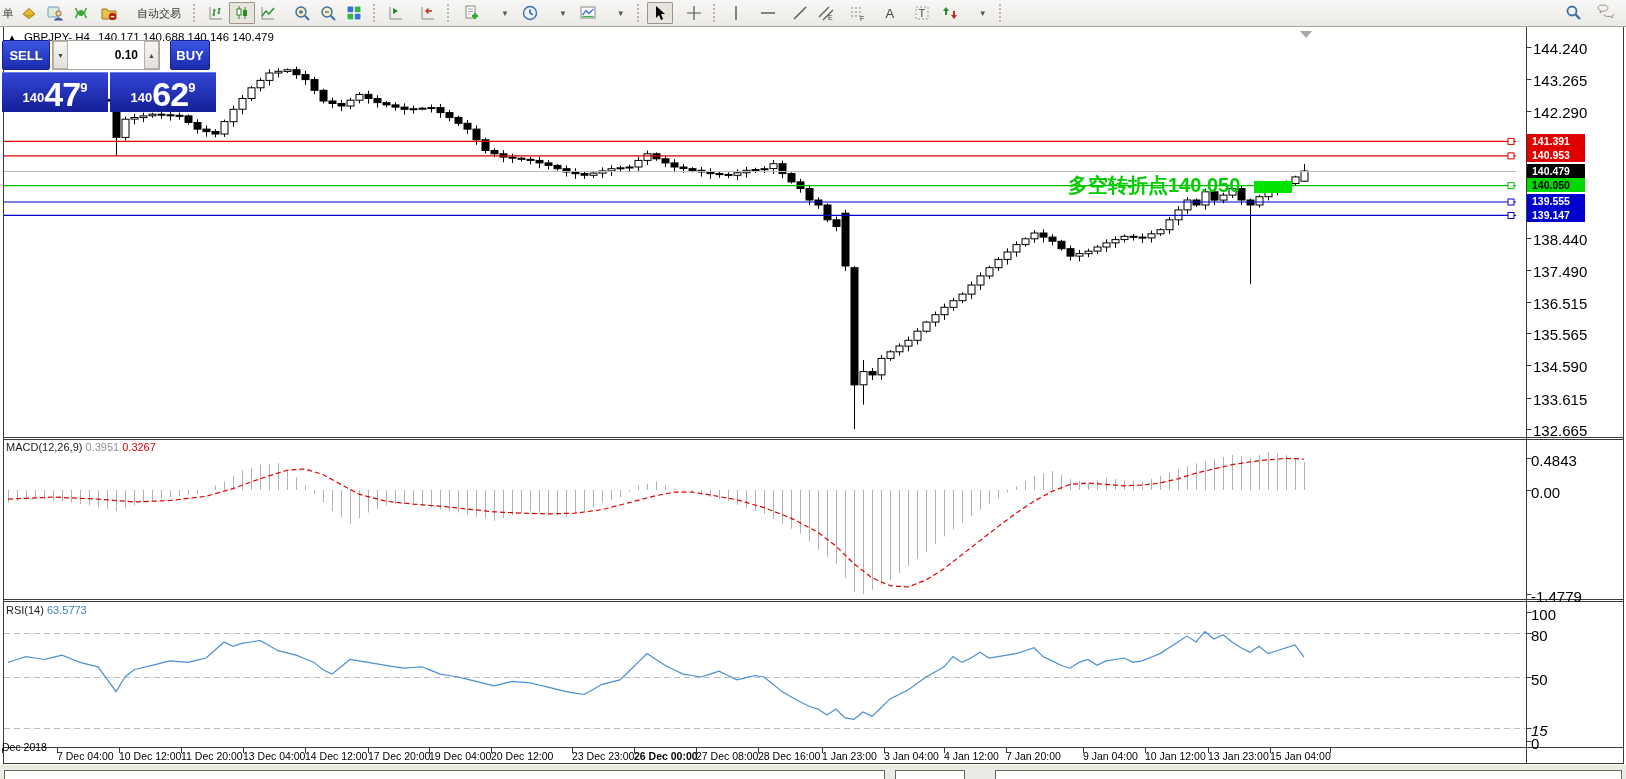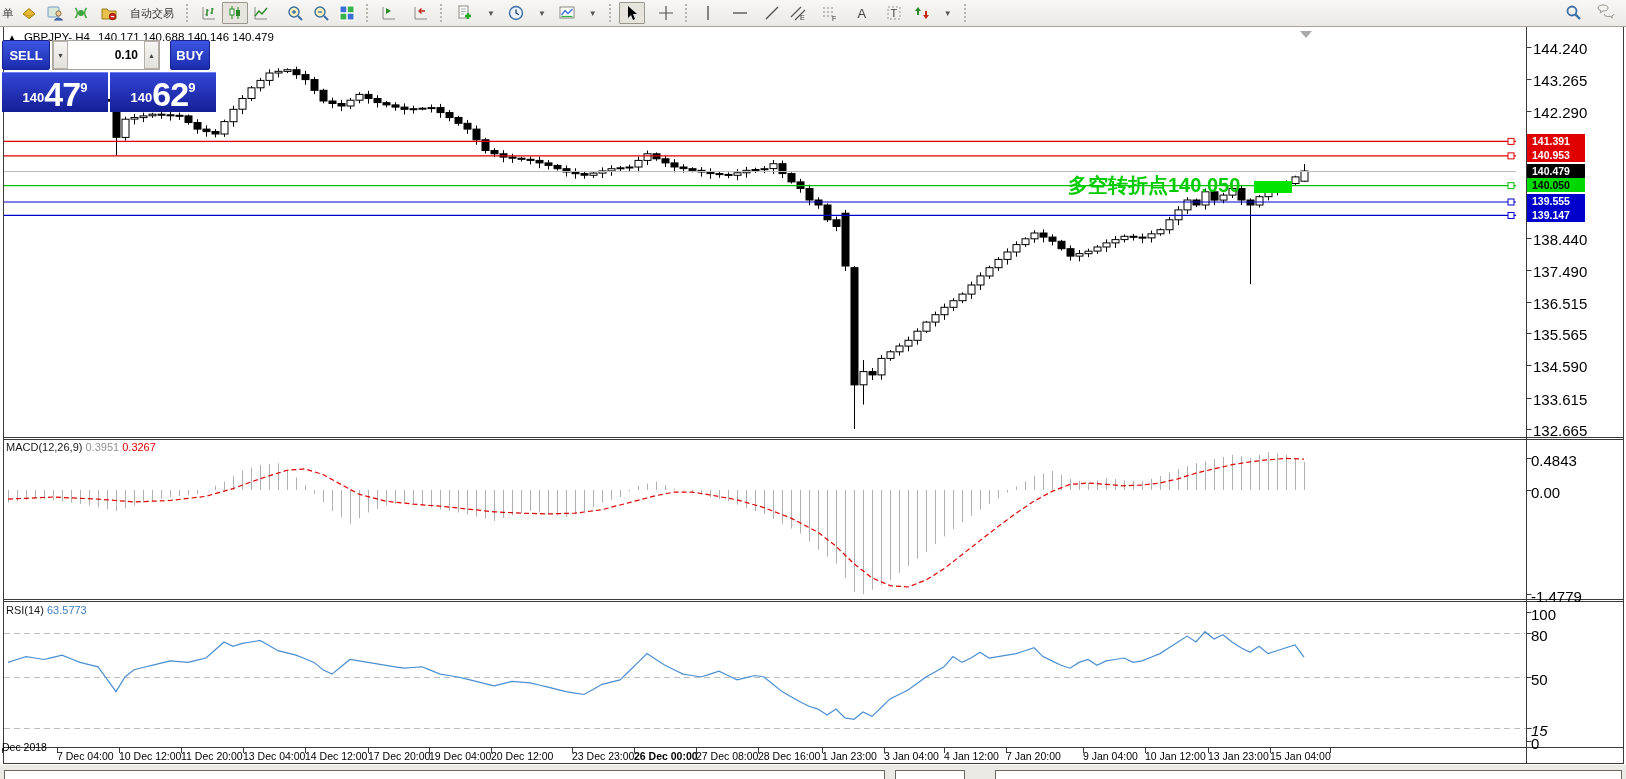--- a/index.html
+++ b/index.html
@@ -7,21 +7,21 @@
     font-family:"Liberation Sans","DejaVu Sans",sans-serif; }
   .app { position:relative; width:1626px; height:779px; background:#fff; }
 
   
   .toolbar { position:absolute; left:0; top:0; width:1626px; height:27px;
     background:linear-gradient(#f8f7f5,#eceae6); border-bottom:1px solid #a9a49c;
     display:flex; align-items:center; font-size:11px; color:#333; }
   .grip { width:6px; height:18px; border-left:2px dotted #b9b5ae; margin:0 4px 0 6px; }
   .tb { width:26px; height:22px; display:flex; align-items:center; justify-content:center; flex:0 0 auto; }
   .tb.sel { background:#e7e4de; border:1px solid #9b968e; border-radius:1px; }
-  .tb-text { padding:0 6px; height:22px; display:flex; align-items:center; gap:12px; }
+  .tb-text { padding:0 6px; height:22px; display:flex; align-items:center; gap:19px; }
   .dd { font-size:8px; color:#555; margin-left:1px; }
   .tf { padding:3px 8px; color:#444; flex:0 0 auto; }
   .tf.sel { border:1px solid #9b968e; background:#f4f2ee; padding:2px 7px; }
   .tb-right { margin-left:auto; display:flex; align-items:center; padding-right:10px; gap:14px; }
 
   
   .chartwin { position:absolute; left:0; top:27px; width:1626px; height:752px; background:#fff; }
   #chart-svg { position:absolute; left:0; top:0; }
   .chart-title { position:absolute; left:8px; top:4px; font-size:11.5px; color:#000; display:flex; gap:8px; align-items:center; }
   .chart-title .tri { font-size:8px; }

